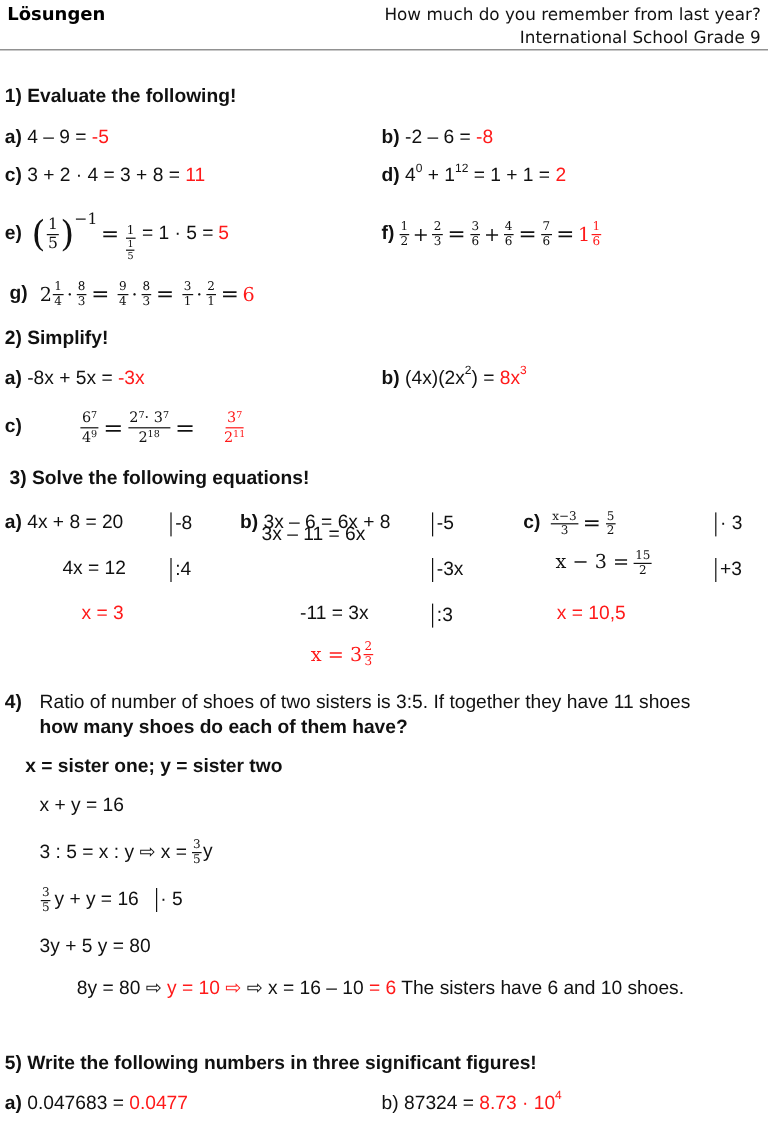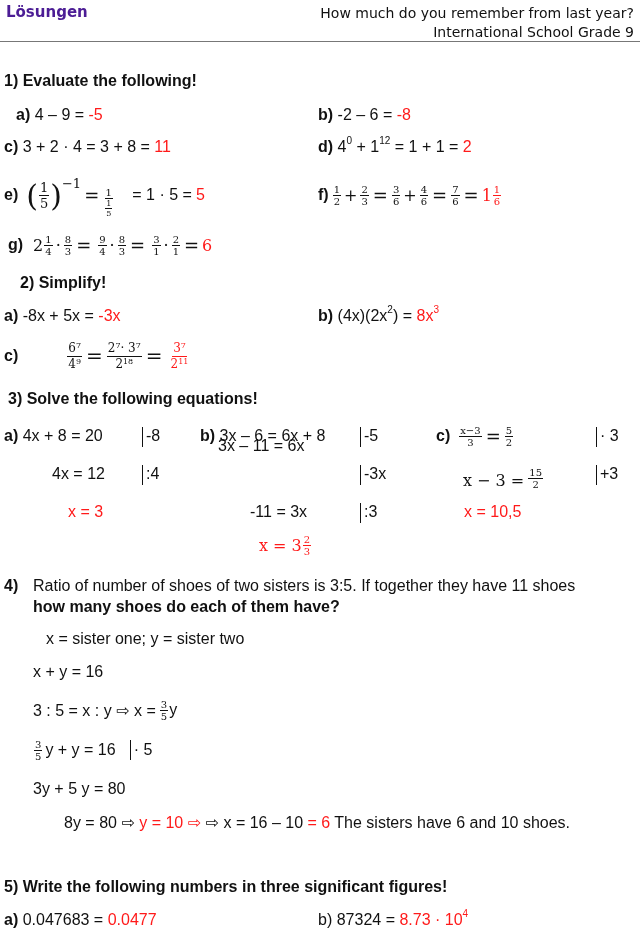--- a/index.html
+++ b/index.html
@@ -1,21 +1,21 @@
 <!DOCTYPE html>
 <html><head>
 <meta charset="utf-8">
 <style>
   html, body { margin:0; padding:0; background:#ffffff; }
   body { width:640px; height:936px; position:relative; overflow:hidden;
          font-family:"Liberation Sans", sans-serif; color:#111; font-size:16px; }
   .abs { position:absolute; white-space:nowrap; }
   .red { color:#ff1a1a; }
   .b { font-weight:bold; }
-  .hdr-left { left:6px; top:3px; font-size:15px; font-weight:bold; color:#4c1d95; font-family:"DejaVu Sans", sans-serif; }
+  .hdr-left { left:6px; top:3px; font-size:15px; font-weight:bold; color:#000000; font-family:"DejaVu Sans", sans-serif; }
   .hdr-right { right:6px; text-align:right; font-size:14px; color:#111; font-family:"DejaVu Sans", sans-serif; line-height:20px; }
   .hdr-rule { position:absolute; left:0; top:41px; width:640px; height:1px; background:#777; }
   .h { font-weight:bold; font-size:16px; }
   .serif { font-family:"DejaVu Serif", serif; }
   .frac { display:inline-flex; flex-direction:column; align-items:center; vertical-align:middle; font-family:"DejaVu Serif", serif; font-size:10px; line-height:11px; margin:0 1px; }
   .frac .n { border-bottom:1px solid currentColor; padding:0 1px; }
   .frac .d { padding:0 1px; }
   .frac.big { font-size:13px; line-height:15px; }
   .eq { font-family:"DejaVu Serif", serif; font-size:18px; margin:0 3px; }
   .op { font-family:"DejaVu Serif", serif; font-size:16px; margin:0 2px; }
@@ -26,21 +26,21 @@
 </head>
 <body>
 
 <div class="abs hdr-left">Lösungen</div>
 <div class="abs hdr-right" style="top:3px;">How much do you remember from last year?</div>
 <div class="abs hdr-right" style="top:22px;">International School Grade 9</div>
 <div class="hdr-rule"></div>
 
 <div class="abs h" style="left:4px; top:72px;">1) Evaluate the following!</div>
 
-<div class="abs" style="left:16px; top:106px;">
+<div class="abs" style="left:4px; top:106px;">
   <span class="b">a)</span>
   <span>4 – 9 =</span>
   <span class="red">-5</span>
 </div>
 <div class="abs" style="left:318px; top:106px;">
   <span class="b">b)</span>
   <span>-2 – 6 =</span>
   <span class="red">-8</span>
 </div>
 
@@ -67,21 +67,21 @@
   <span class="paren">)</span>
   <sup class="serif" style="font-size:13px; top:-12px;">−1</sup>
   <span class="eq">=</span>
   <span class="frac" style="margin-top:14px;">
     <span class="n">1</span>
     <span class="d"><span class="frac" style="font-size:8px; line-height:9px;">
           <span class="n">1</span>
           <span class="d">5</span>
         </span></span>
   </span>
-  <span style="margin-left:17px;">= 1 · 5 =</span>
+  <span style="margin-left:3px;">= 1 · 5 =</span>
   <span class="red" style="margin-left:4px;">5</span>
 </div>
 
 <div class="abs" style="left:318px; top:178px; height:34px; display:flex; align-items:center;">
   <span class="b" style="margin-right:3px;">f)</span>
   <span class="frac">
       <span class="n">1</span>
       <span class="d">2</span>
     </span>
   <span class="op">+</span>
@@ -141,21 +141,21 @@
     </span>
   <span class="op">·</span>
   <span class="frac">
       <span class="n">2</span>
       <span class="d">1</span>
     </span>
   <span class="eq">=</span>
   <span class="red serif">6</span>
 </div>
 
-<div class="abs h" style="left:20px; top:274px;">2) Simplify!</div>
+<div class="abs h" style="left:4px; top:274px;">2) Simplify!</div>
 <div class="abs" style="left:4px; top:307px;">
   <span class="b">a)</span>
   <span>-8x + 5x =</span>
   <span class="red">-3x</span>
 </div>
 <div class="abs" style="left:318px; top:307px;">
   <span class="b">b)</span>
   <span>(4x)(2x</span><sup>2</sup><span>) =</span>
   <span class="red"><span>8x</span><sup>3</sup></span>
 </div>
@@ -164,21 +164,21 @@
   <span class="frac big" style="font-size:12px;margin-left:41px;">
       <span class="n"><span>6</span><sup style="font-size:8px;">7</sup></span>
       <span class="d"><span>4</span><sup style="font-size:8px;">9</sup></span>
     </span>
   <span class="eq" style="font-size:20px;">=</span>
   <span class="frac big" style="font-size:12px;">
       <span class="n"><span>2</span><sup style="font-size:8px;">7</sup>· <span>3</span><sup style="font-size:8px;">7</sup></span>
       <span class="d"><span>2</span><sup style="font-size:8px;">18</sup></span>
     </span>
   <span class="eq" style="font-size:20px;">=</span>
-  <span class="frac big red" style="font-size:12px; margin-left:4px;justify-content:space-between;">
+  <span class="frac big red" style="font-size:12px; margin-left:20px;justify-content:space-between;">
       <span class="n"><span>3</span><sup style="font-size:8px;">7</sup></span>
       <span class="d"><span>2</span><sup style="font-size:8px;">11</sup></span>
     </span>
 </div>
 
 <div class="abs h" style="left:8px; top:390px;">3) Solve the following equations!</div>
 
 <div class="abs" style="left:4px; top:427px;"><span class="b">a)</span> <span>4x + 8 = 20</span></div>
 <div class="abs" style="left:142px; top:427px;"><span class="bar"></span><span>-8</span></div>
 <div class="abs" style="left:52px; top:465px;">4x = 12</div>
@@ -205,34 +205,34 @@
       <span class="n">x−3</span>
       <span class="d">3</span>
     </span>
   <span class="eq">=</span>
   <span class="frac">
       <span class="n">5</span>
       <span class="d">2</span>
     </span>
 </div>
 <div class="abs" style="left:596px; top:427px;"><span class="bar"></span><span>· 3</span></div>
-<div class="abs" style="left:463px; top:458px; height:32px; display:flex; align-items:flex-end;">
+<div class="abs" style="left:463px; top:458px; height:32px; display:flex; align-items:flex-start;">
   <span class="serif">x − 3 =</span>
   <span class="frac" style="margin-left:4px;">
       <span class="n">15</span>
       <span class="d">2</span>
     </span>
 </div>
 <div class="abs" style="left:596px; top:465px;"><span class="bar"></span><span>+3</span></div>
 <div class="abs red" style="left:464px; top:503px;">x = 10,5</div>
 
 <div class="abs b" style="left:4px; top:577px;">4)</div>
 <div class="abs" style="left:33px; top:577px;">Ratio of number of shoes of two sisters is 3:5. If together they have 11 shoes</div>
 <div class="abs b" style="left:33px; top:598px;">how many shoes do each of them have?</div>
-<div class="abs" style="left:46px; top:630px;">x = sister one; y = sister two</div>
+<div class="abs" style="left:21px; top:630px;font-weight:bold;">x = sister one; y = sister two</div>
 <div class="abs" style="left:33px; top:663px;">x + y = 16</div>
 <div class="abs" style="left:33px; top:694px; height:32px; display:flex; align-items:center;">
   <span>3 : 5 = x : y ⇨ x =</span>
   <span class="frac" style="margin-left:4px;">
       <span class="n">3</span>
       <span class="d">5</span>
     </span>
   <span>y</span>
 </div>
 <div class="abs" style="left:33px; top:734px; height:32px; display:flex; align-items:center;">

